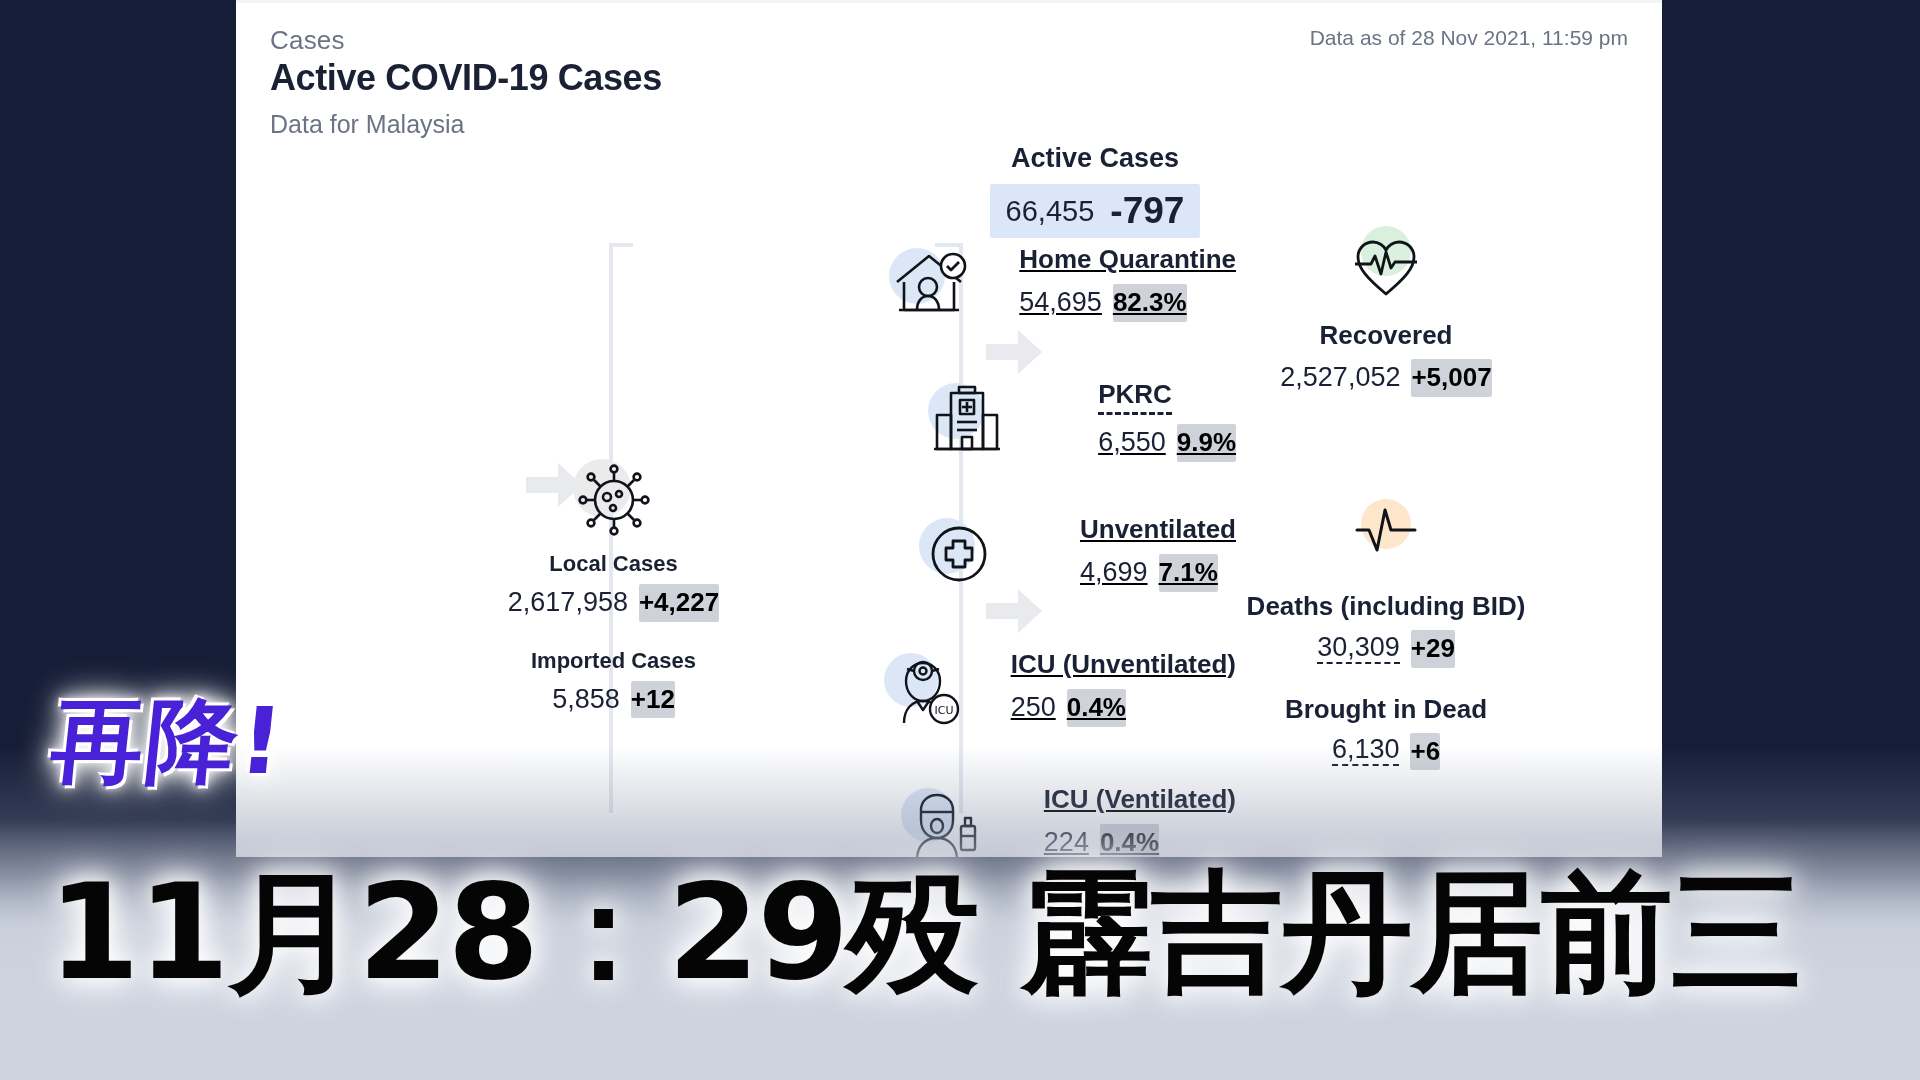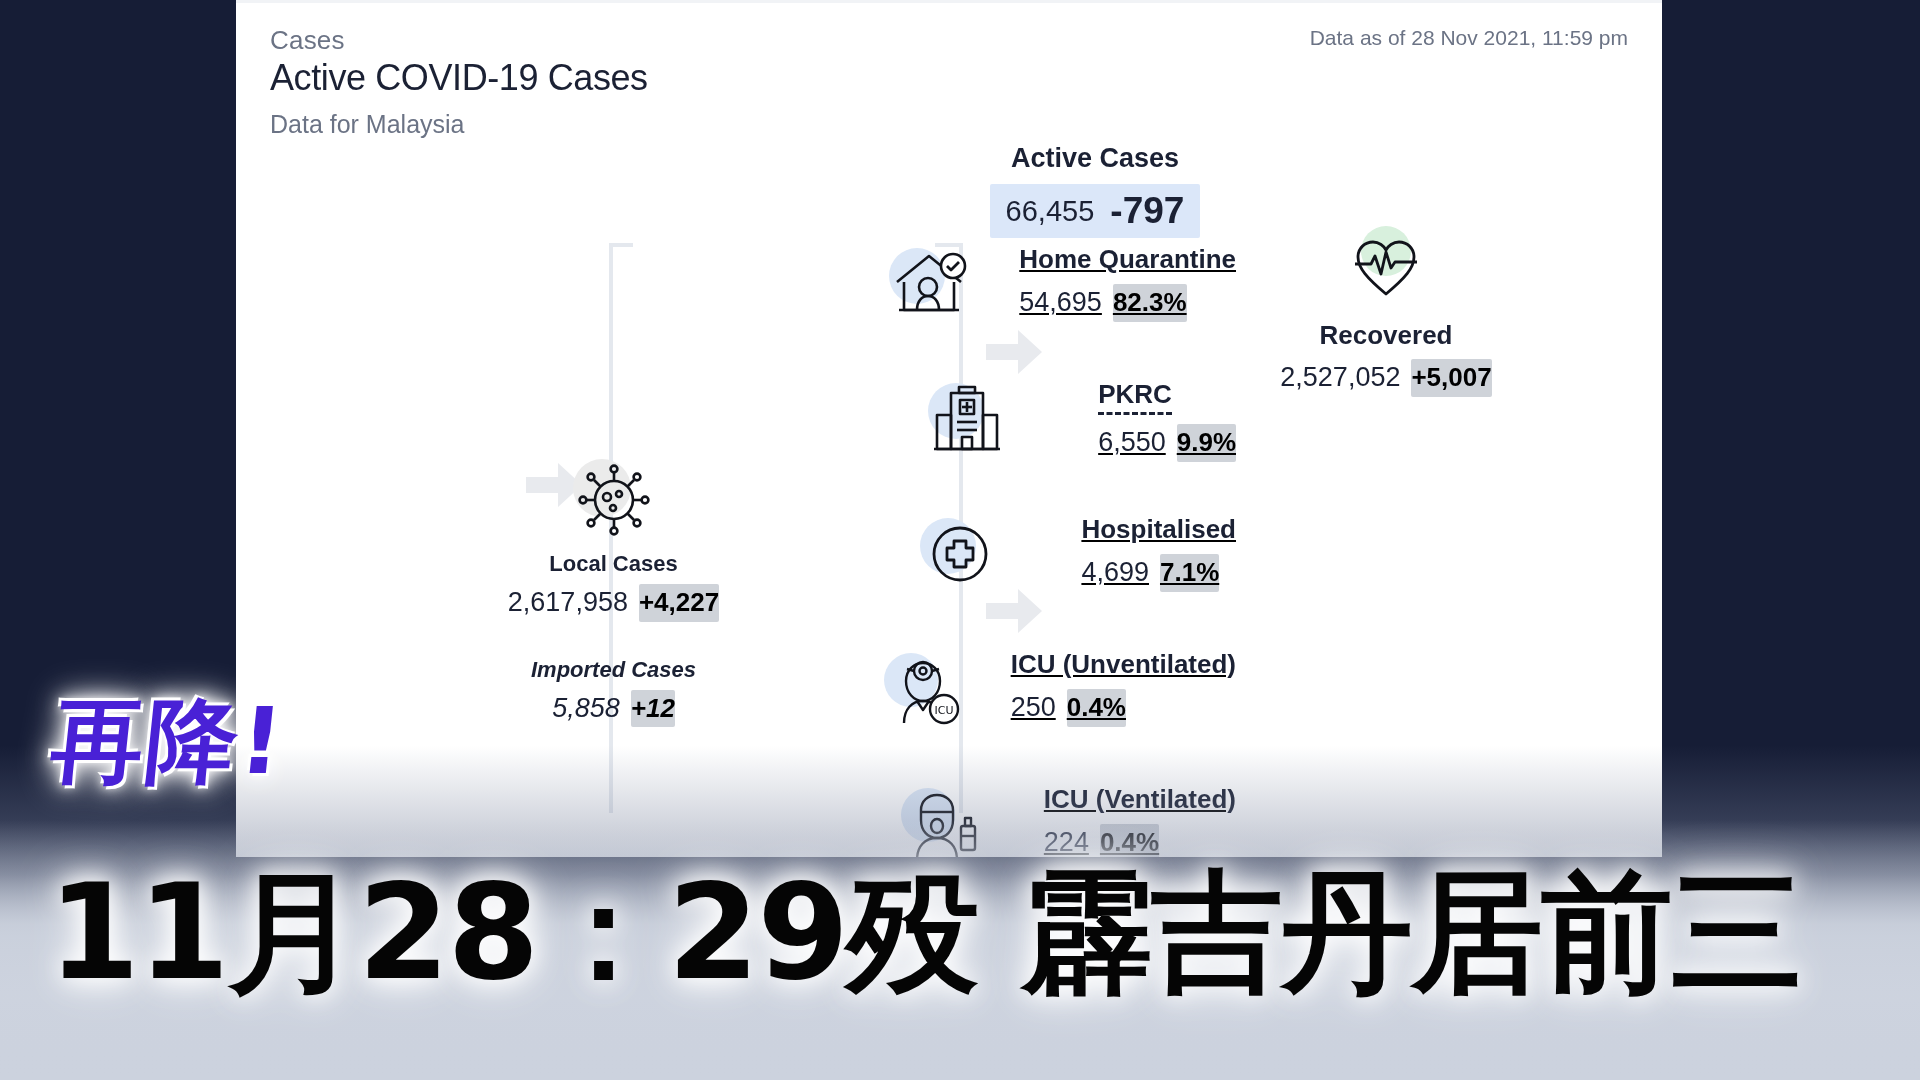--- a/index.html
+++ b/index.html
@@ -20,21 +20,21 @@
     position:absolute; left:0; top:0; width:100%; height:3px;
     background:#f1f3f6;
   }
 
   .breadcrumb {
     position:absolute; left:34px; top:25px;
     font-size:26px; color:#6b7385; letter-spacing:.2px;
   }
   .page-title {
     position:absolute; left:34px; top:57px;
-    font-size:36px; font-weight:normal; color:#1b2134; letter-spacing:-.4px;
+    font-size:36px; font-weight:bold; color:#1b2134; letter-spacing:-.4px;
   }
   .subtitle {
     position:absolute; left:34px; top:110px;
     font-size:25px; color:#6b7385;
   }
   .asof {
     position:absolute; right:34px; top:26px;
     font-size:21px; color:#6b7385;
   }
 
@@ -68,21 +68,21 @@
   .arrow { position:absolute; }
   .arrow svg { display:block; }
 
   
   #left-col { position:absolute; left:205px; top:455px; width:345px; text-align:center; }
   .icon-wrap { position:relative; width:90px; height:90px; margin:0 auto 6px; }
   .icon-blob { position:absolute; border-radius:50%; }
   .icon-svg { position:absolute; left:0; top:0; }
   #left-col .lbl { font-size:22px; }
   #left-col .vrow { justify-content:center; margin-top:7px; }
-  .gap-block { margin-top:35px;font-style:italic; }
+  .gap-block { margin-top:26px; }
 
   
   #mid-col { position:absolute; left:640px; top:240px; width:360px; }
   .mid-item { display:flex; align-items:flex-start; gap:32px; margin-bottom:39px;text-decoration:underline; }
   .mid-item .txt { padding-top:4px; }
   .mid-item .vrow { margin-top:9px; }
 
   
   #right-col-1 { position:absolute; left:1000px; top:224px; width:300px; text-align:center; }
   #right-col-2 { position:absolute; left:1000px; top:495px; width:300px; text-align:center; }
@@ -257,21 +257,21 @@
 
     <div class="mid-item">
       <div class="icon-wrap">
         <div class="icon-blob" style="left:2px; top:8px; width:56px; height:56px; background:#dbe7f7;"></div>
         <svg class="icon-svg" width="90" height="90" viewBox="0 0 90 90" fill="none" stroke="#11131a" stroke-width="2.8" stroke-linejoin="round">
           <circle cx="42" cy="44" r="26"></circle>
           <path d="M36 31 h12 v7 h7 v12 h-7 v7 h-12 v-7 h-7 v-12 h7 z"></path>
         </svg>
       </div>
       <div class="txt">
-        <div class="lbl">Hospitalised</div>
+        <div class="lbl">Unventilated</div>
         <div class="vrow">
           <span class="vnum">4,699</span>
           <span class="badge">7.1%</span>
         </div>
       </div>
     </div>
 
     <div class="mid-item">
       <div class="icon-wrap">
         <div class="icon-blob" style="left:2px; top:8px; width:54px; height:54px; background:#dbe7f7;"></div>
@@ -327,19 +327,39 @@
         <path d="M14 40 h16 l4 -8 l6 18 l5 -22 l5 16 l4 -6 h22" stroke-width="2.8" fill="none"></path>
       </svg>
     </div>
     <div class="lbl">Recovered</div>
     <div class="vrow">
       <span class="vnum">2,527,052</span>
       <span class="badge">+5,007</span>
     </div>
   </div>
 
+  <div id="right-col-2">
+    <div class="icon-wrap">
+      <div class="icon-blob" style="left:20px; top:4px; width:50px; height:50px; background:#fde6c9;"></div>
+      <svg class="icon-svg" width="90" height="90" viewBox="0 0 90 90" fill="none" stroke="#11131a" stroke-width="3" stroke-linejoin="round" stroke-linecap="round">
+        <path d="M16 35 h12 l8 20 l8 -40 l6 20 h24"></path>
+      </svg>
+    </div>
+    <div class="lbl">Deaths (including BID)</div>
+    <div class="vrow">
+      <span class="vnum dashed">30,309</span>
+      <span class="badge">+29</span>
+    </div>
+    <div class="gap-block">
+      <div class="lbl">Brought in Dead</div>
+      <div class="vrow">
+        <span class="vnum dashed">6,130</span>
+        <span class="badge">+6</span>
+      </div>
+    </div>
+  </div>
 </div>
 
 <div id="fade"></div>
 <div id="fade2"></div>
 
 <div id="caption-small">再降!</div>
 <div id="caption-main">11月28：29殁 霹吉丹居前三</div>
 
 </body></html>

